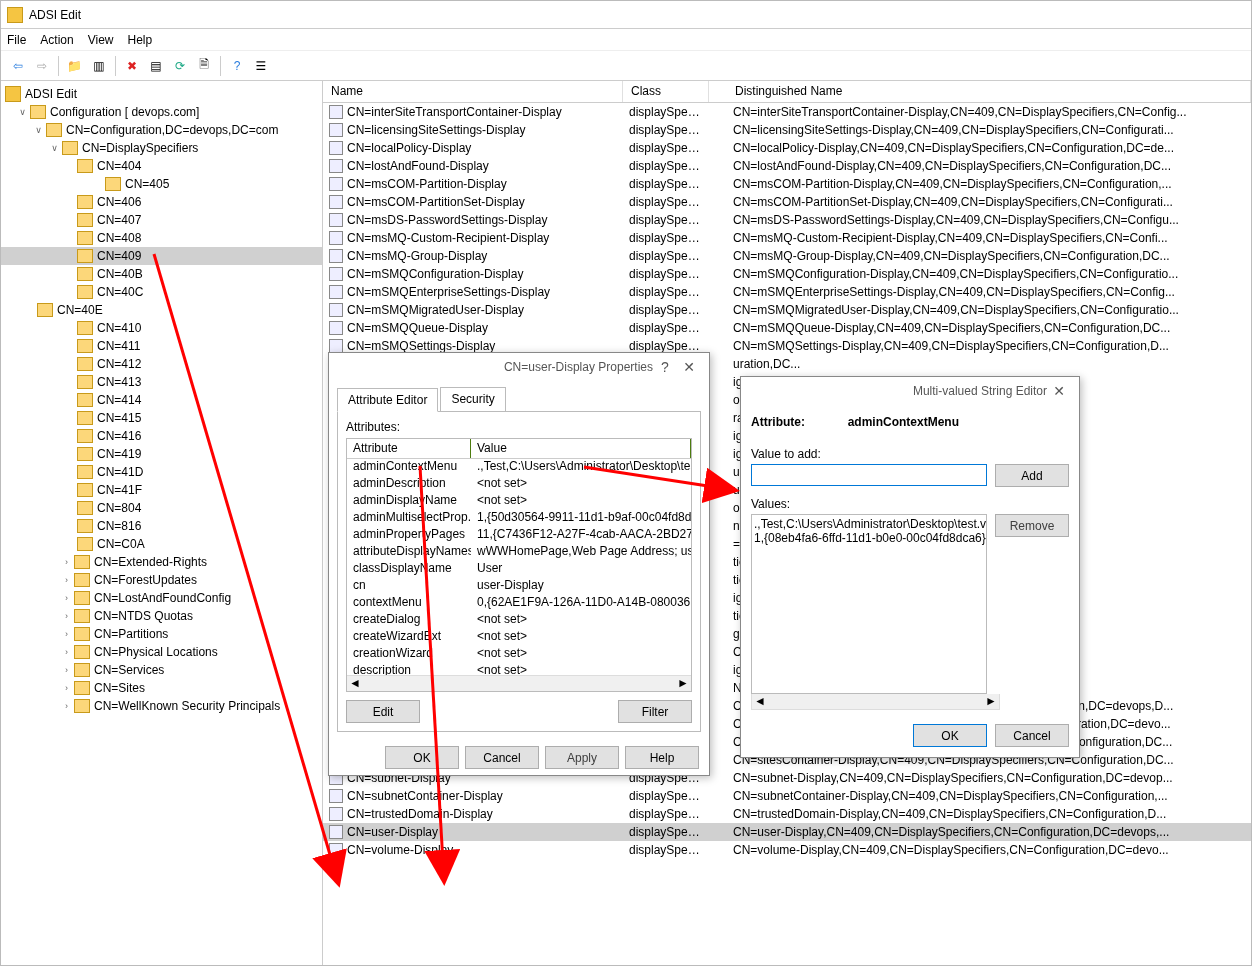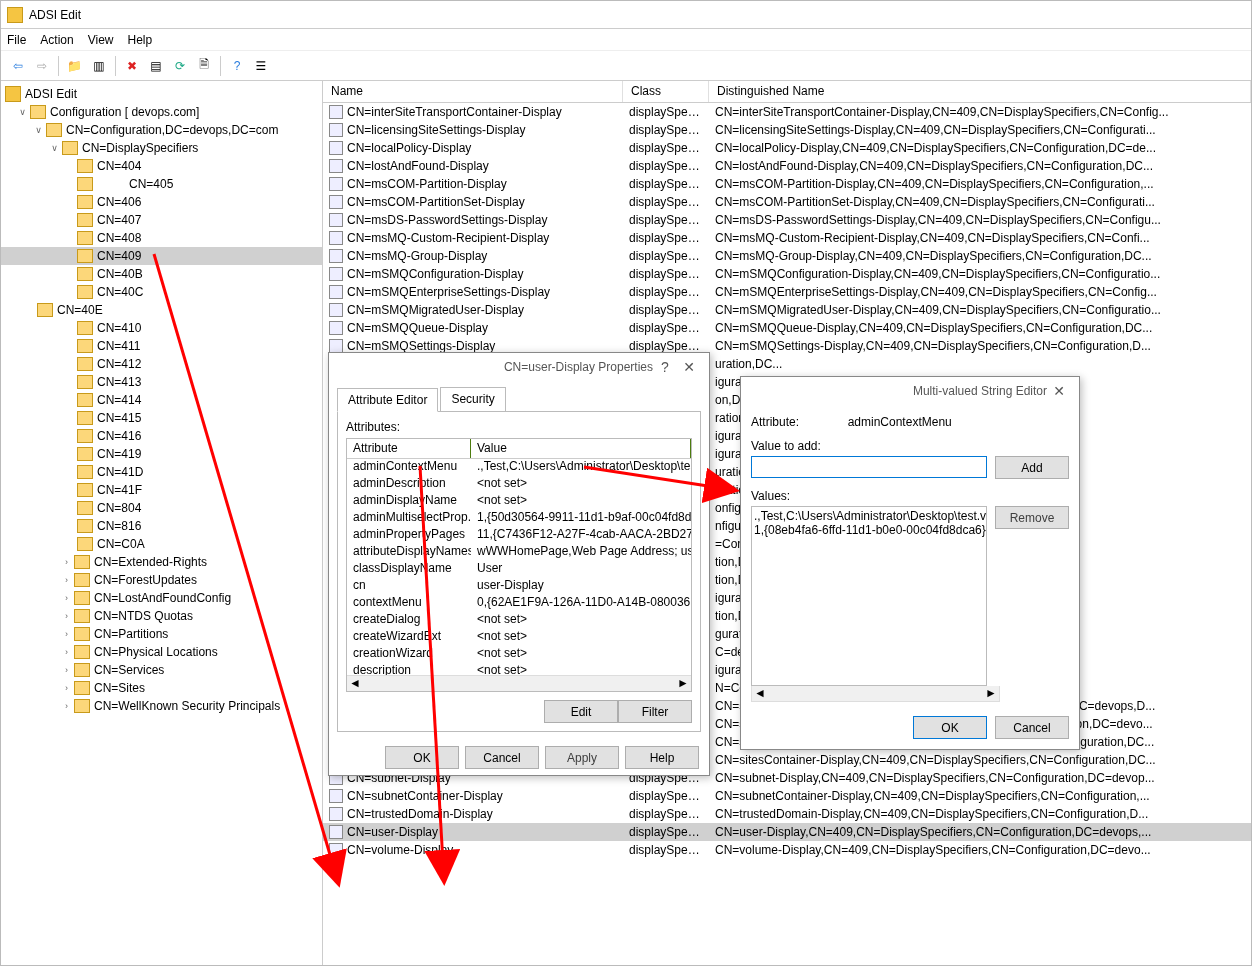--- a/index.html
+++ b/index.html
@@ -16,21 +16,21 @@
 .tree-pane { width:322px; border-right:1px solid #ccc; overflow:auto; padding:4px 0; }
 .tree-row { display:flex; align-items:center; height:18px; white-space:nowrap; cursor:default; }
 .tree-row .exp { width:11px; height:11px; display:inline-flex; align-items:center; justify-content:center; font-size:9px; color:#666; margin-right:2px; }
 .tree-row .fld { width:16px; height:14px; background:#fcd77a; border:1px solid #c89a1a; margin-right:4px; display:inline-block; }
 .tree-row .adsi-icon { width:16px; height:16px; background:#f5c542; border:1px solid #c89a1a; margin-right:4px; display:inline-block; }
 .tree-row.sel { background:#d0d0d0; }
 .tree-row.sel span.lbl { background:#d0d0d0; }
 .list-pane { flex:1; overflow:hidden; position:relative; }
 .list-header { display:flex; height:22px; border-bottom:1px solid #ccc; background:#fff; }
 .list-header .col { border-right:1px solid #e0e0e0; padding:3px 8px; background:#fff; }
-.col-name { width:300px; } .col-class { width:86px; } .col-dn { flex:1; }
+.col-name { width:300px; } .col-class { width:86px; } .col-dn { flex:1;margin-left:18px; }
 .list-body { overflow:auto; height:860px; }
 .list-row { display:flex; height:18px; align-items:center; }
 .list-row.sel { background:#d0d0d0; }
 .list-row .c { padding:0 6px; white-space:nowrap; overflow:hidden; text-overflow:ellipsis; }
 .list-row .itm-icon { width:14px; height:14px; border:1px solid #888; background:#eef; margin-right:4px; display:inline-block; vertical-align:middle; }
 
 
 .dlg { position:absolute; background:#fff; border:1px solid #888; box-shadow:2px 2px 8px rgba(0,0,0,0.25); }
 .dlg-title { height:28px; display:flex; align-items:center; justify-content:flex-end; padding:0 8px; color:#555; }
 .dlg-title .controls span { display:inline-block; width:24px; text-align:center; font-size:14px; color:#555; cursor:pointer; }
@@ -130,21 +130,21 @@
       <div class="tree-row" style="padding-left:48px">
           <span class="exp">∨</span>
           <span class="fld"></span>
           <span class="lbl">CN=DisplaySpecifiers</span>
         </div>
       <div id="tree-sub">
           <div class="tree-row" style="padding-left: 76px;">
             <span class="fld"></span>
             <span class="lbl">CN=404</span>
           </div>
-          <div class="tree-row" style="padding-left: 76px; gap: 32px;">
+          <div class="tree-row" style="padding-left: 104px;">
             <span class="fld"></span>
             <span class="lbl">CN=405</span>
           </div>
           <div class="tree-row" style="padding-left: 76px;">
             <span class="fld"></span>
             <span class="lbl">CN=406</span>
           </div>
           <div class="tree-row" style="padding-left: 76px;">
             <span class="fld"></span>
             <span class="lbl">CN=407</span>
@@ -561,40 +561,40 @@
           <div class="attr-row">
             <div class="attr-col1">description</div>
             <div class="attr-col2">&lt;not set&gt;</div>
           </div>
         </div>
       <div style="position:absolute;bottom:0;left:0;right:0;height:16px;background:#f0f0f0;border-top:1px solid #ddd;display:flex;justify-content:space-between;padding:0 2px;">
           <span>◄</span>
           <span>►</span>
         </div>
     </div>
-    <div style="display:flex; justify-content:flex-end;">
+    <div style="display:flex; justify-content:space-between;">
       <button class="btn">Edit</button>
       <button class="btn">Filter</button>
     </div>
   </div>
   <div class="dlg-footer">
     <button class="btn">OK</button>
     <button class="btn">Cancel</button>
     <button class="btn" disabled="">Apply</button>
     <button class="btn">Help</button>
   </div>
 </div>
 
 <div class="dlg" style="left:740px; top:376px; width:340px;">
   <div class="dlg-title">
     <span>Multi-valued String Editor</span>
     <span class="controls"><span>✕</span></span>
   </div>
   <div style="padding:10px;">
-    <div style="margin-bottom:10px;"><span class="fld-label" style="width:80px">Attribute:</span> &nbsp;&nbsp;&nbsp; <span>adminContextMenu</span></div>
+    <div style="margin-bottom:18px;font-weight:bold;"><span class="fld-label" style="width:80px">Attribute:</span> &nbsp;&nbsp;&nbsp; <span>adminContextMenu</span></div>
     <div>Value to add:</div>
     <div style="display:flex; gap:8px; margin:3px 0 10px 0;">
       <input class="txt-input" style="">
       <button class="btn">Add</button>
     </div>
     <div>Values:</div>
     <div style="display:flex; gap:8px; margin-top:3px;">
       <div class="listbox" style="flex:1;" id="values-list">
           <div>.,Test,C:\Users\Administrator\Desktop\test.vbs</div>
           <div>1,{08eb4fa6-6ffd-11d1-b0e0-00c04fd8dca6}</div>

